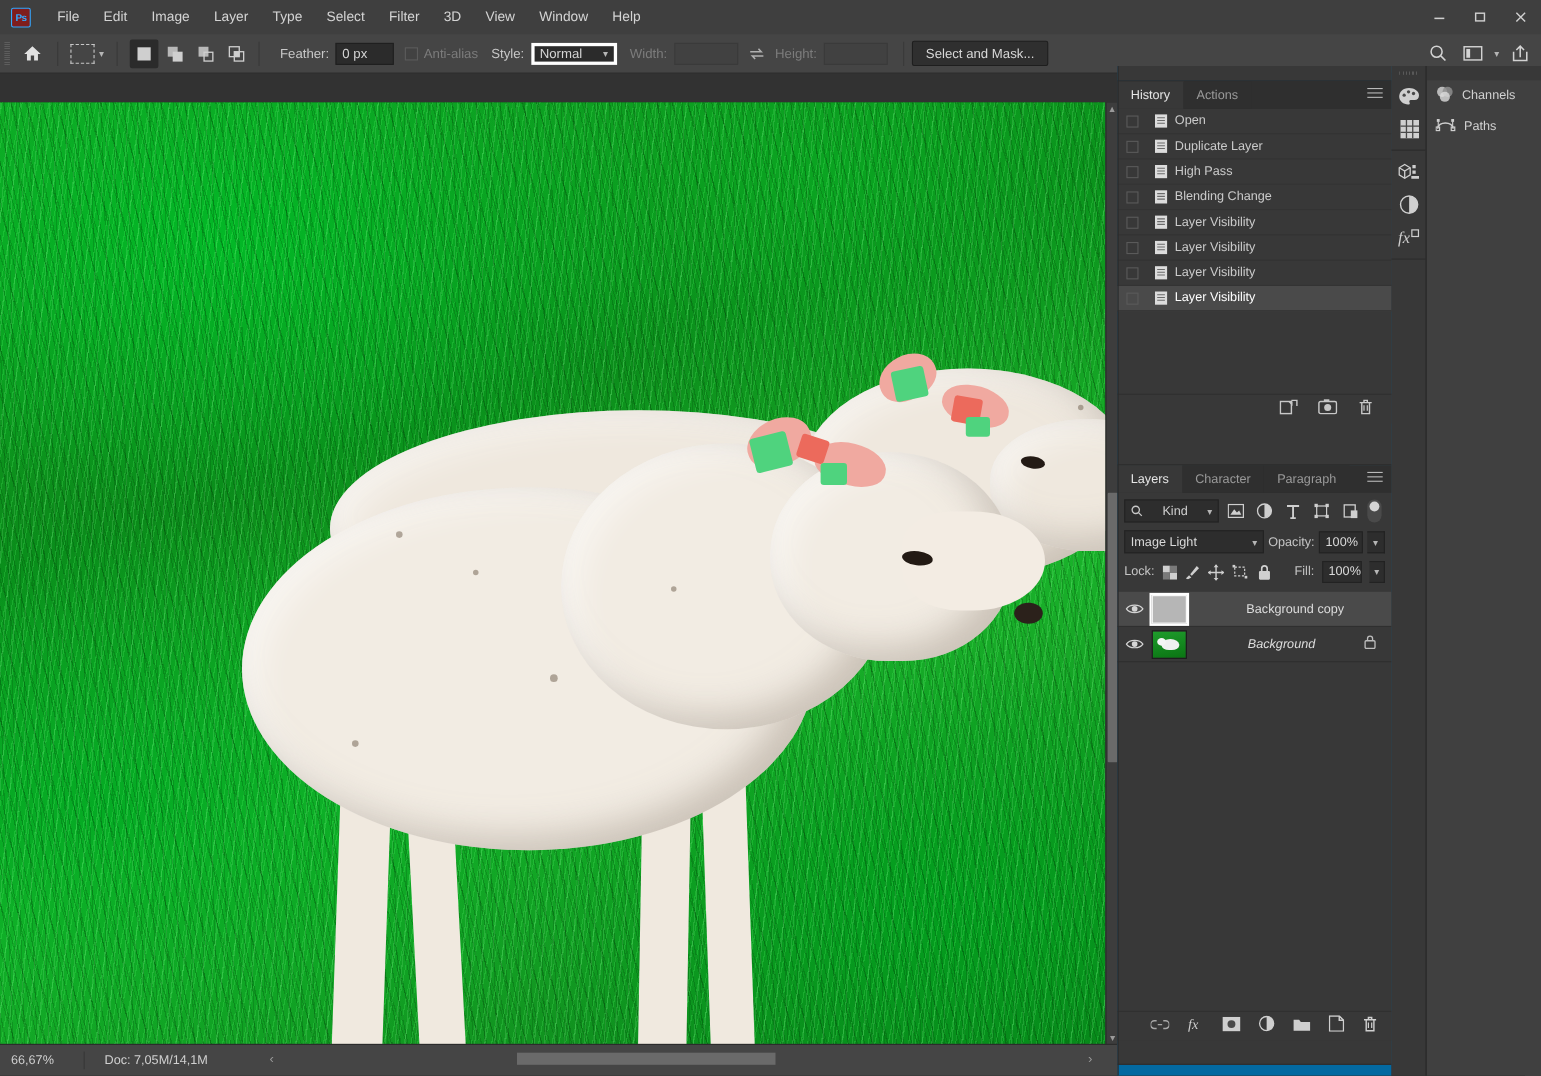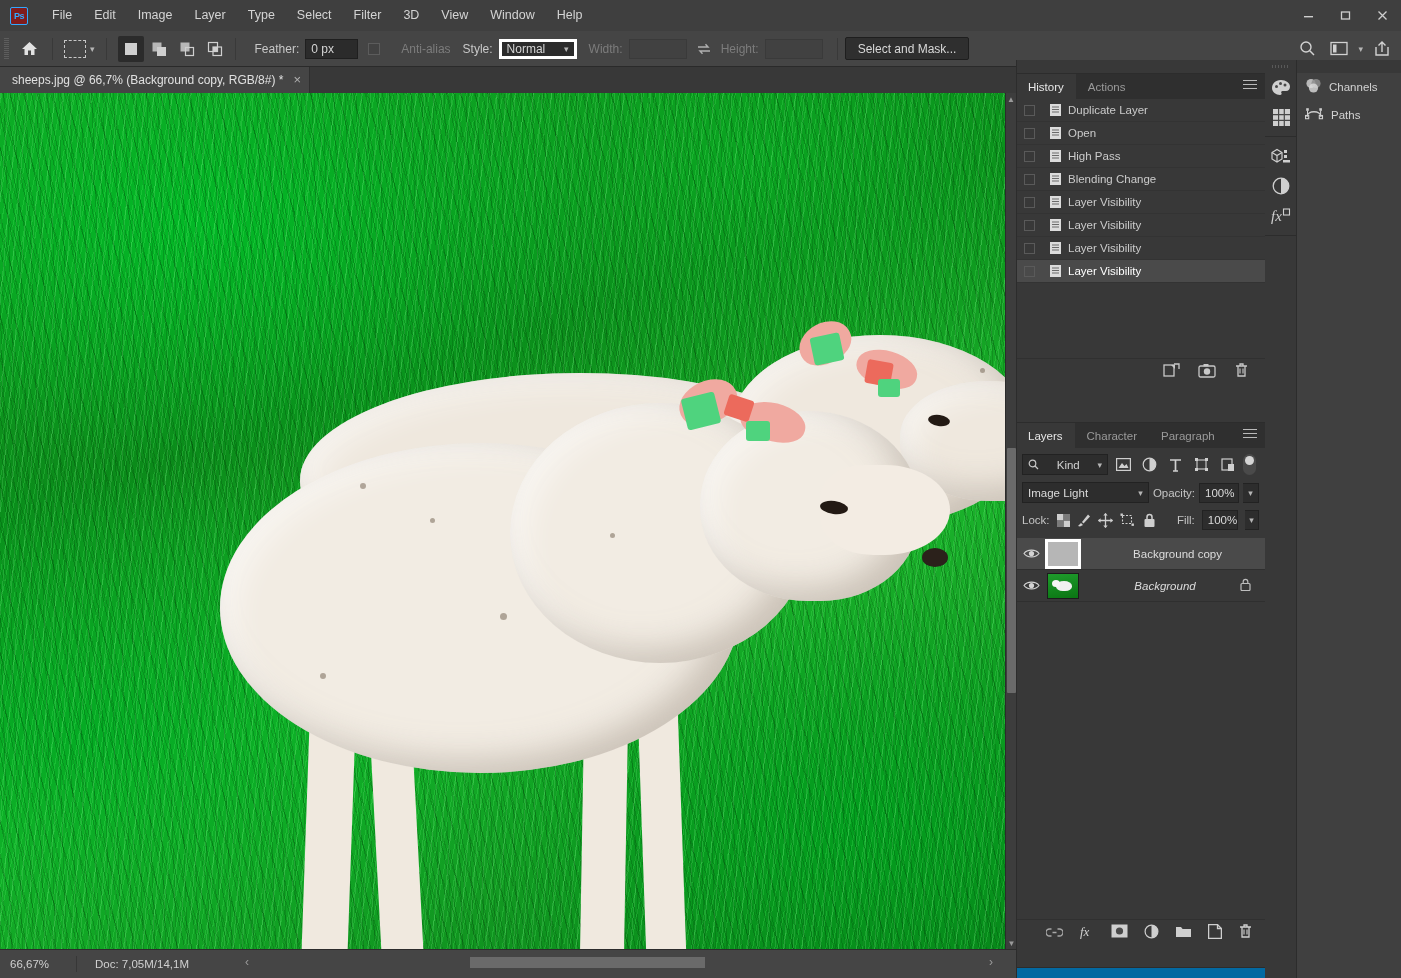--- a/index.html
+++ b/index.html
@@ -65,21 +65,21 @@
     height: 20px; font-size: 12px; padding: 0 5px; line-height: 18px;
   }
   .opt-field.w55 { width: 53px; }
   .opt-field.w58 { width: 58px; }
   .opt-field.disabled { background: #414141; border-color: #3a3a3a; }
   .opt-select {
     background: #2b2b2b; border: 3px solid #ffffff; color: #d4d4d4;
     height: 20px; width: 78px; font-size: 12px; padding: 0 5px;
     display: flex; align-items: center; justify-content: space-between;
   }
-  .checkbox-wrap { display: flex; align-items: center; gap: 21px; margin-left: 10px; }
+  .checkbox-wrap { display: flex; align-items: center; gap: 5px; margin-left: 10px; }
   .cbox { width: 12px; height: 12px; border: 1px solid #5c5c5c; background: #424242; }
   .swap-icon { margin: 0 8px; width: 18px; display: flex; justify-content: center; }
   .btn-dark {
     background: #2f2f2f; border: 1px solid #1e1e1e; color: #d8d8d8;
     font-size: 12px; height: 23px; padding: 0 12px; border-radius: 2px;
     display: flex; align-items: center; margin-left: 14px;
   }
   .opt-right { position: absolute; right: 6px; display: flex; align-items: center; gap: 6px; }
   .opt-icon-btn { width: 26px; height: 26px; display: flex; align-items: center; justify-content: center; }
 
@@ -412,26 +412,20 @@
       <span class="caret">▾</span>
       <div class="opt-icon-btn">
         <svg width="16" height="17" viewBox="0 0 16 17">
             <path d="M2 7 V15 H14 V7" fill="none" stroke="#d2d2d2" stroke-width="1.4"></path>
             <path d="M8 12 V2 M4.5 5.5 L8 2 L11.5 5.5" fill="none" stroke="#d2d2d2" stroke-width="1.4"></path>
           </svg>
       </div>
     </div>
   </div>
 
-  <div class="tabstrip">
-    <div class="doctab">
-      <span>sheeps.jpg @ 66,7% (Background copy, RGB/8#) *</span>
-      <span class="close">×</span>
-    </div>
-  </div>
 
   <div class="canvas-area">
     <div class="photo">
       <div class="grass"></div>
       <div class="grass-blades"></div>
 
       <div class="lamb lamb-back" style="left:300px; top:230px; width:720px; height:260px;">
         <div class="part fleece" style="left:0px; top:50px; width:560px; height:215px;"></div>
         <div class="part fleece" style="left:430px; top:12px; width:300px; height:190px;"></div>
         <div class="part fleece" style="left:600px; top:58px; width:190px; height:120px; border-radius:48% 55% 50% 50%;"></div>
@@ -511,33 +505,33 @@
         <div class="hist-row">
           <div class="hist-cb">
               <span class="hist-cb-box"></span>
             </div>
           <div class="hist-icon">
             <svg width="13" height="14" viewBox="0 0 13 14">
                 <rect x="1" y="1" width="11" height="12" fill="#dcdcdc"></rect>
                 <path d="M3 4h7M3 6.5h7M3 9h7" stroke="#6a6a6a" stroke-width="1"></path>
               </svg>
           </div>
-          <span>Duplicate Layer</span>
+          <span>Open</span>
         </div>
         <div class="hist-row">
           <div class="hist-cb">
               <span class="hist-cb-box"></span>
             </div>
           <div class="hist-icon">
             <svg width="13" height="14" viewBox="0 0 13 14">
                 <rect x="1" y="1" width="11" height="12" fill="#dcdcdc"></rect>
                 <path d="M3 4h7M3 6.5h7M3 9h7" stroke="#6a6a6a" stroke-width="1"></path>
               </svg>
           </div>
-          <span>Open</span>
+          <span>Duplicate Layer</span>
         </div>
         <div class="hist-row">
           <div class="hist-cb">
               <span class="hist-cb-box"></span>
             </div>
           <div class="hist-icon">
             <svg width="13" height="14" viewBox="0 0 13 14">
                 <rect x="1" y="1" width="11" height="12" fill="#dcdcdc"></rect>
                 <path d="M3 4h7M3 6.5h7M3 9h7" stroke="#6a6a6a" stroke-width="1"></path>
               </svg>

